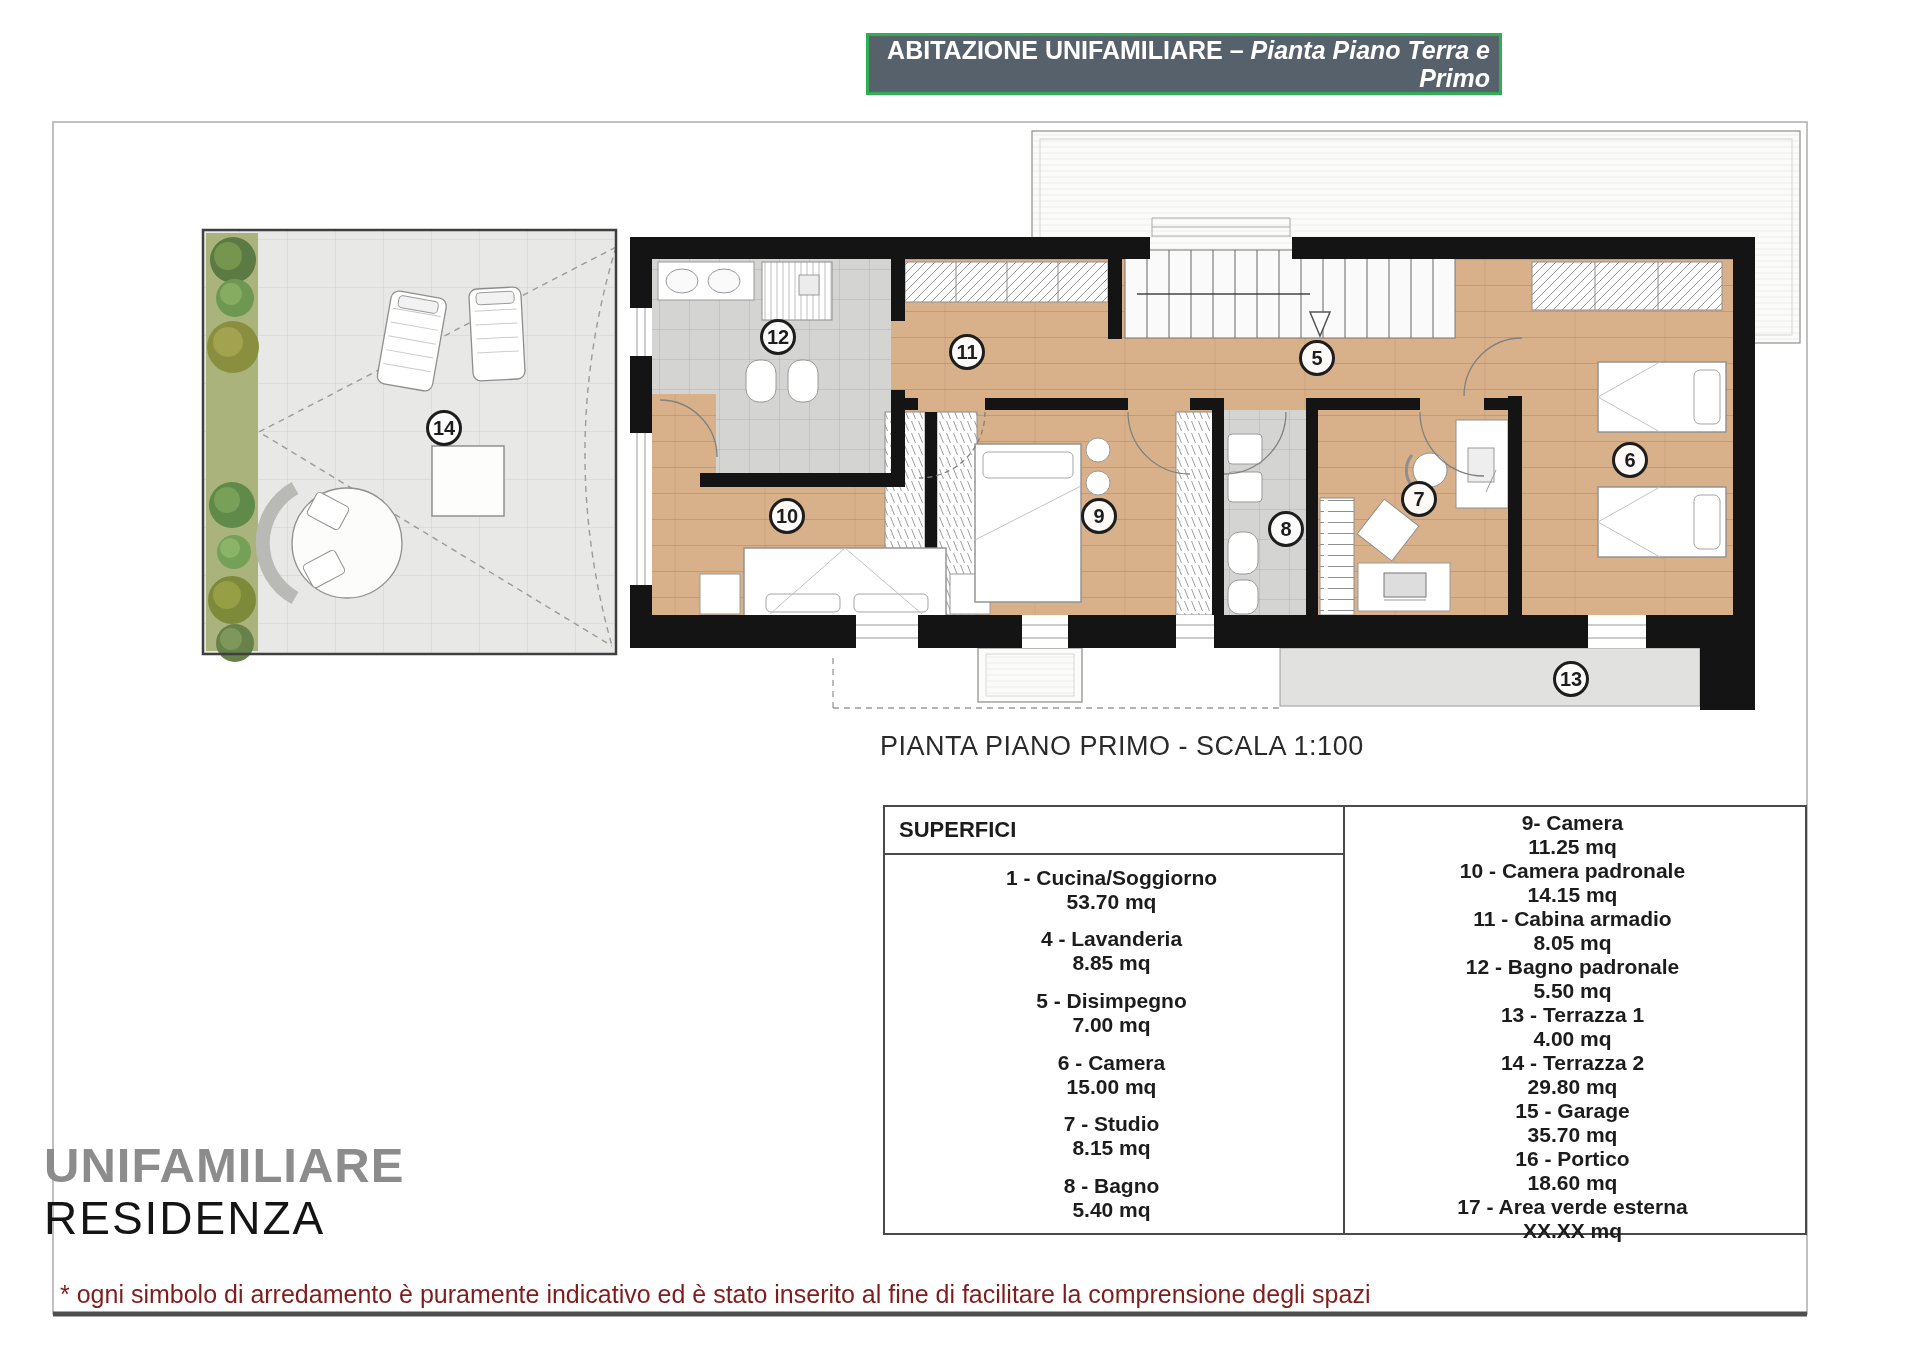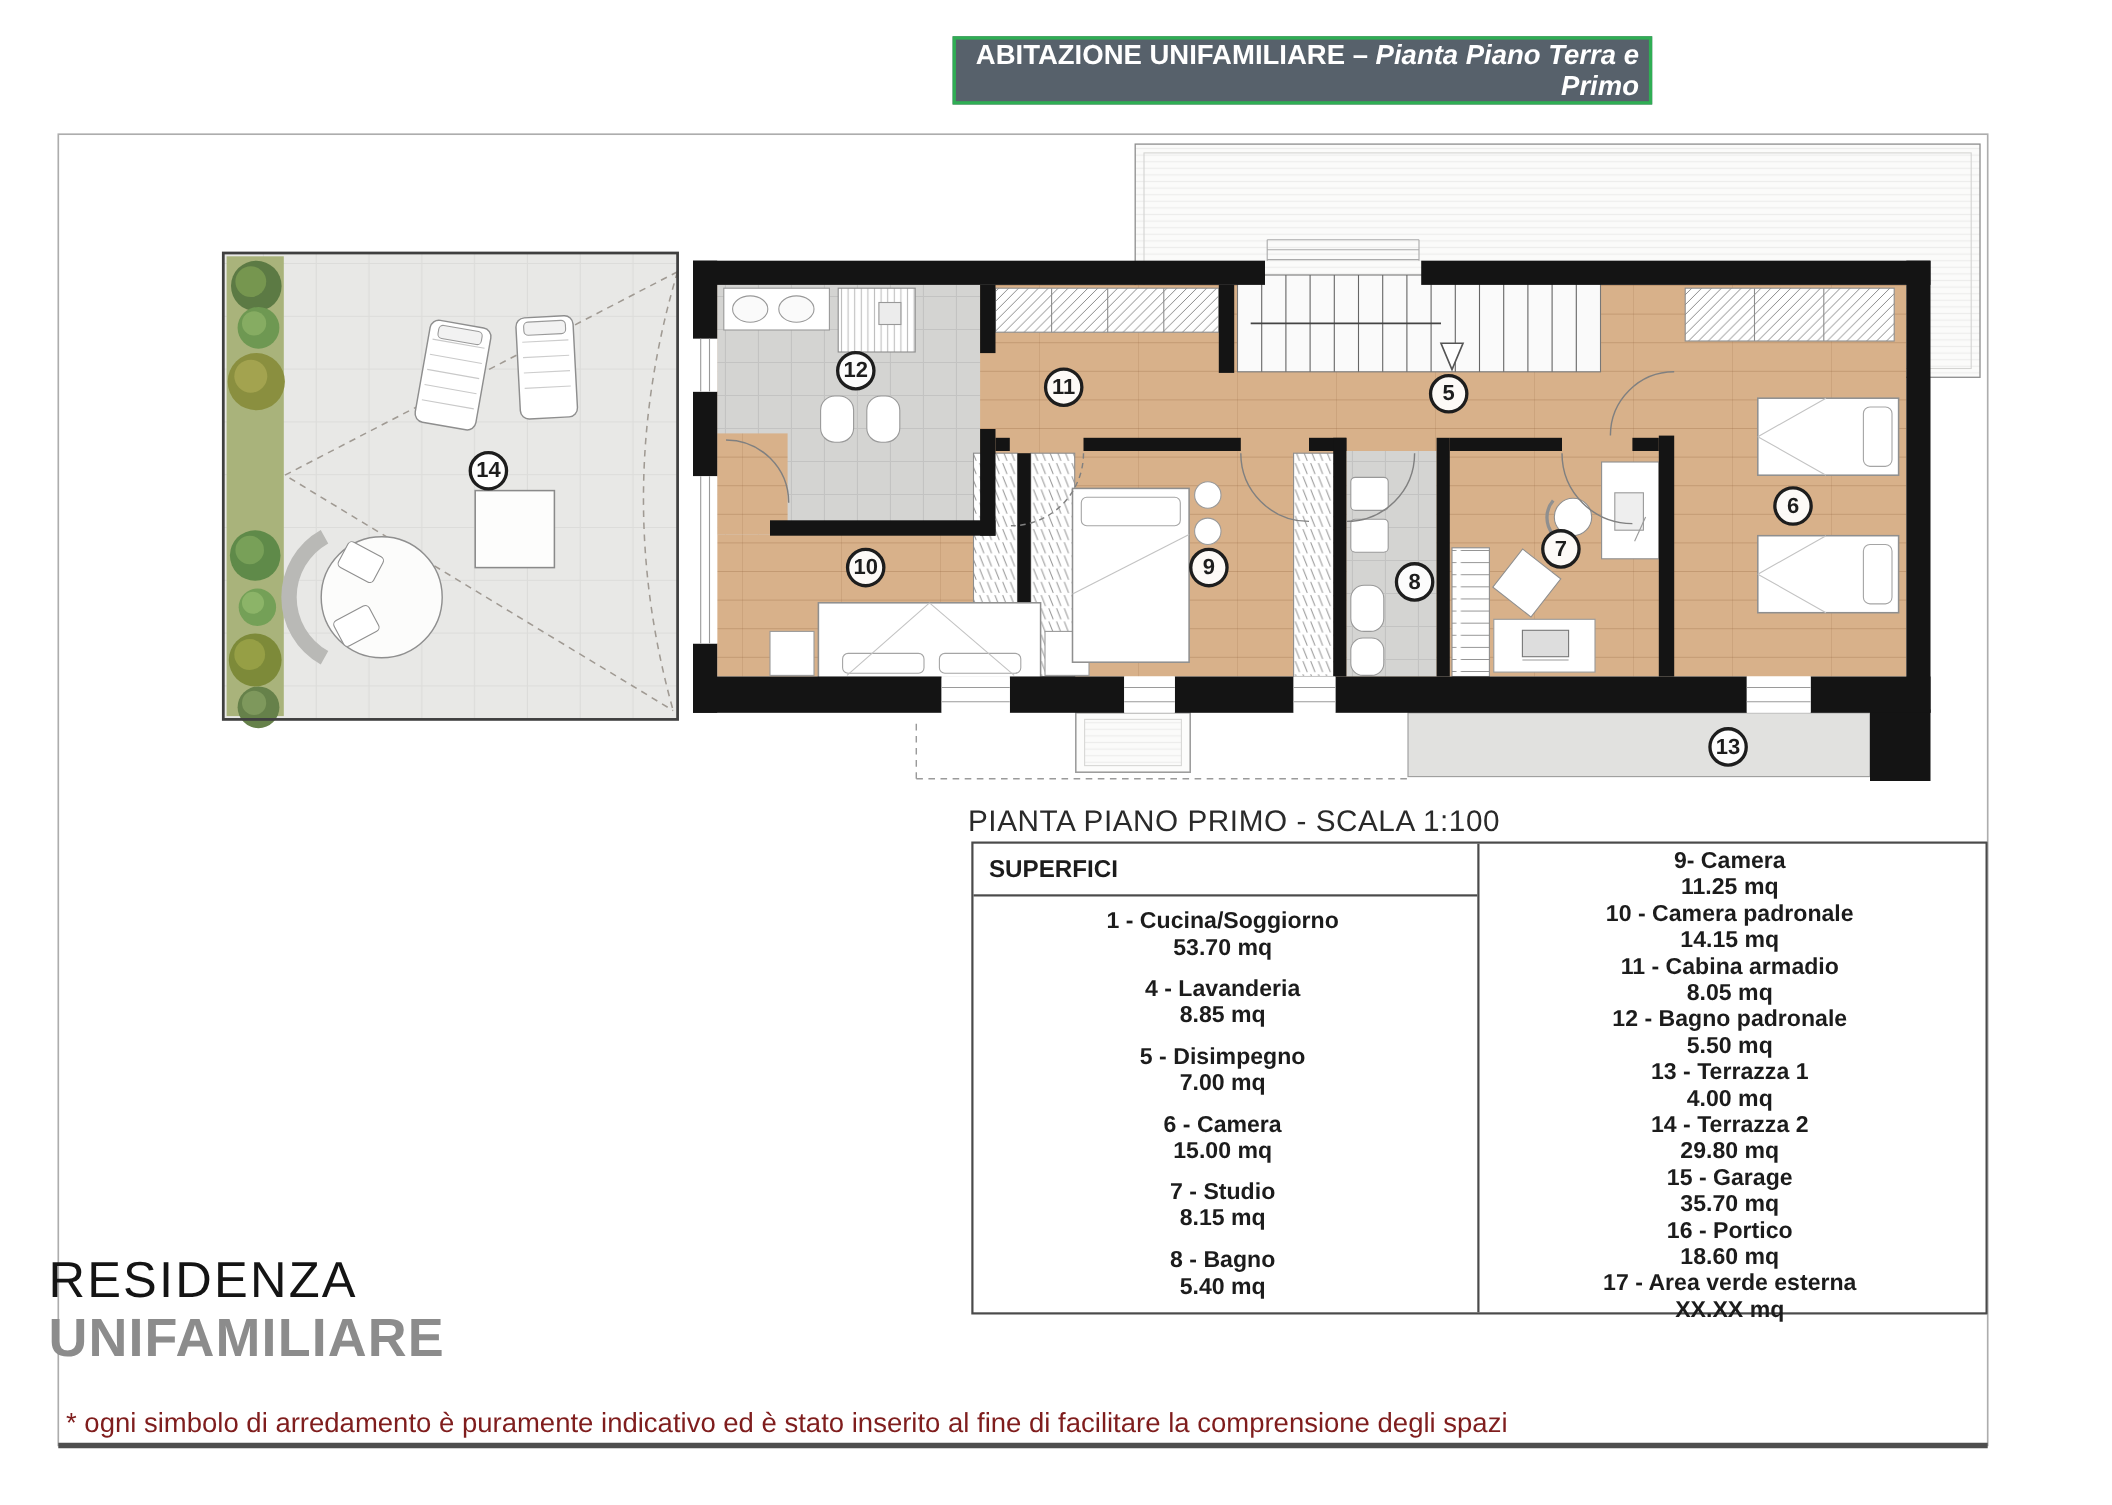--- a/index.html
+++ b/index.html
@@ -20,21 +20,21 @@
   
   .marker{position:absolute;width:36px;height:36px;border:3px solid #1d1d1d;border-radius:50%;
     background:rgba(255,255,255,.93);display:flex;align-items:center;justify-content:center;
     font-size:20px;font-weight:bold;color:#1d1d1d;transform:translate(-50%,-50%);box-sizing:border-box;}
 
   
   #plan-caption{left:880px;top:731px;width:545px;text-align:left;font-size:27px;
     color:#2a2a2a;letter-spacing:.5px;}
 
   
-  #area-table{left:883px;top:765px;width:924px;height:430px;border:2px solid #4a4a4a;
+  #area-table{left:883px;top:805px;width:924px;height:430px;border:2px solid #4a4a4a;
     box-sizing:border-box;background:#fff;display:flex;}
   #area-table .col{display:flex;flex-direction:column;box-sizing:border-box;}
   #col-left{width:460px;border-right:2px solid #4a4a4a;}
   #col-right{flex:1;}
   #tbl-header{height:48px;border-bottom:2px solid #4a4a4a;display:flex;align-items:center;
     padding-left:14px;font-size:22px;font-weight:bold;flex:0 0 auto;box-sizing:border-box;}
   .rows{flex:1;display:flex;flex-direction:column;justify-content:space-around;padding:4px 0;}
   .trow{display:flex;justify-content:space-between;align-items:center;
     padding:0 20px 0 15px;font-size:21px;font-weight:bold;flex-direction:column;}
   .trow .val{white-space:nowrap;}
@@ -356,17 +356,17 @@
         </div>
         <div class="trow">
           <span>17 - Area verde esterna</span>
           <span class="val">XX.XX mq</span>
         </div>
       </div>
   </div>
 </div>
 
 <div id="brand" class="abs">
+  <div id="brand-line2">UNIFAMILIARE</div>
   <div id="brand-line1">RESIDENZA</div>
-  <div id="brand-line2">UNIFAMILIARE</div>
 </div>
 
 <div id="footnote" class="abs">* ogni simbolo di arredamento è puramente indicativo ed è stato inserito al fine di facilitare la comprensione degli spazi</div>
 
 </body></html>

